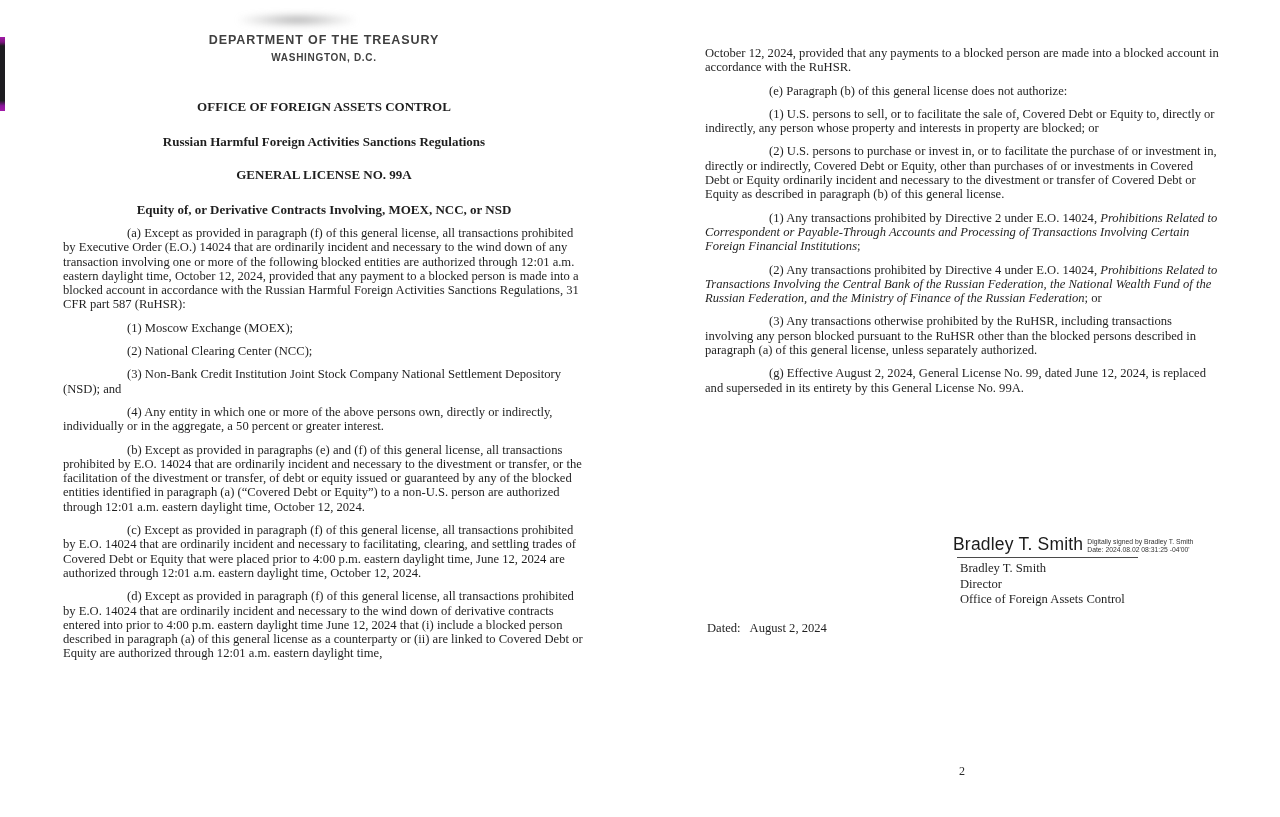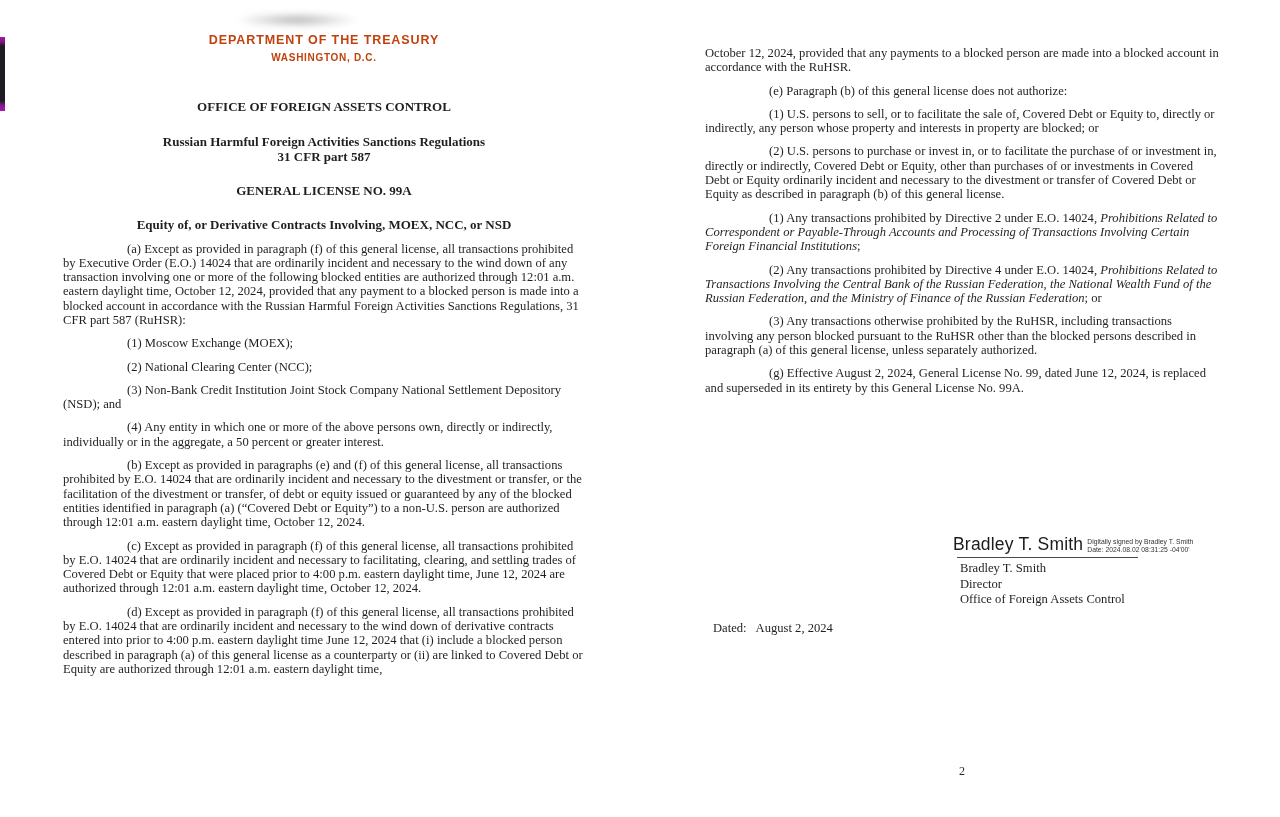--- a/index.html
+++ b/index.html
@@ -41,42 +41,41 @@
   .page-right .body-text{ margin-top:0; padding-top:37px; }
 
   
   .sig-block{ position:absolute; left:248px; top:534px; width:285px; }
   .sig-row{ display:flex; align-items:flex-start; }
   .sig-name{ font-family:"Liberation Sans", sans-serif; font-size:17.5px; color:#1b1b1b; white-space:nowrap; letter-spacing:0.2px; }
   .sig-digital{ font-family:"Liberation Sans", sans-serif; font-size:6.8px; line-height:8.2px; color:#333; margin-left:4px; margin-top:4px; white-space:nowrap; }
   .sig-line{ border-top:1.5px solid #4a4a4a; width:181px; margin-top:2px; margin-left:4px; }
   .sig-typed{ font-size:12.6px; line-height:15.6px; margin-top:3px; margin-left:7px; }
 
-  .dated-line{ position:absolute; left:8px; top:621px; font-size:12.6px; }
+  .dated-line{ position:absolute; left:2px; top:621px; font-size:12.6px; }
   .dated-value{ margin-left:9px; }
 
   .page-num{ position:absolute; left:0; top:764px; width:100%; text-align:center; font-size:12px; color:#2a2a2a; }
 </style>
 </head>
 <body>
 
 <div class="edge-bar"></div>
 <div class="seal-smudge"></div>
 
 <div class="page-col page-left">
-  <div class="treasury" style="color: #c2410c;">
+  <div class="treasury" style="color: #404040;">
     <div class="treasury-line1">DEPARTMENT OF THE TREASURY</div>
     <div class="treasury-line2">WASHINGTON, D.C.</div>
   </div>
 
   <div class="h-center h-office">OFFICE OF FOREIGN ASSETS CONTROL</div>
 
   <div class="h-center h-regs">
     <div>Russian Harmful Foreign Activities Sanctions Regulations</div>
-    <div>31 CFR part 587</div>
   </div>
 
   <div class="h-center h-license">GENERAL LICENSE NO. 99A</div>
 
   <div class="h-center h-subject">
     <div>Equity of, or Derivative Contracts Involving, MOEX, NCC, or NSD</div>
   </div>
 
   <div class="body-text">
       <p class="para"><span>(a) Except as provided in paragraph (f) of this general license, all transactions prohibited by Executive Order (E.O.) 14024 that are ordinarily incident and necessary to the wind down of any transaction involving one or more of the following blocked entities are authorized through 12:01 a.m. eastern daylight time, October 12, 2024, provided that any payment to a blocked person is made into a blocked account in accordance with the Russian Harmful Foreign Activities Sanctions Regulations, 31 CFR part 587 (RuHSR):</span></p>

